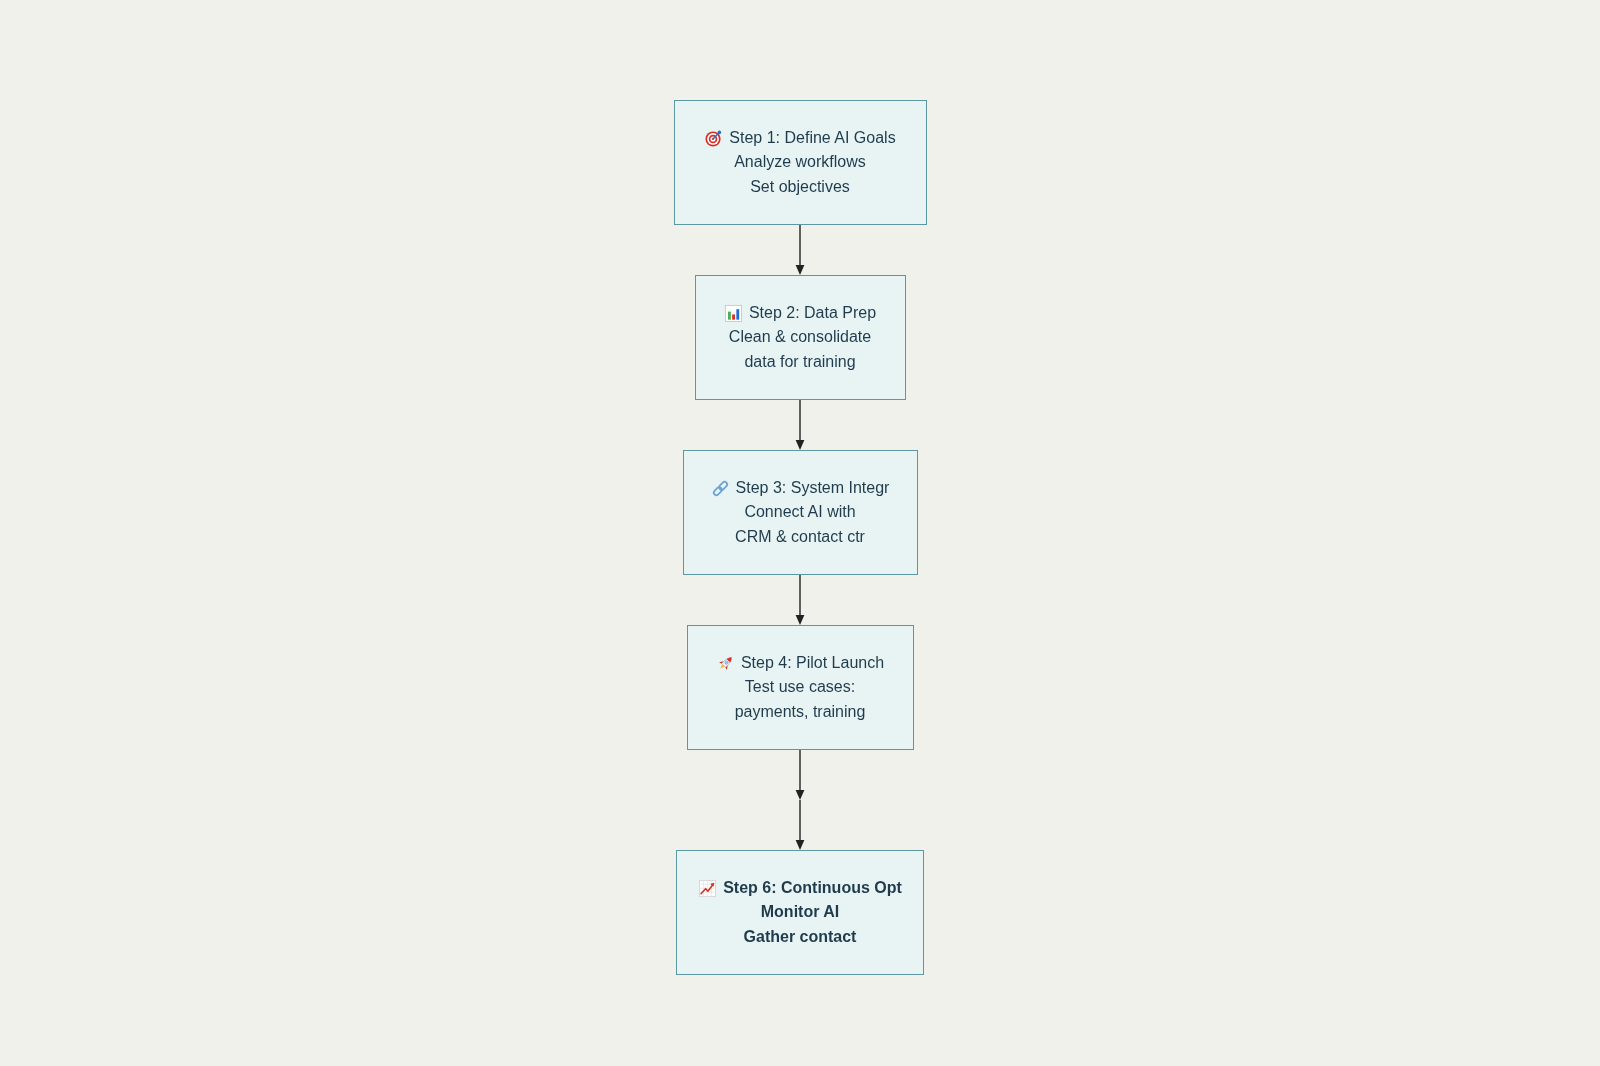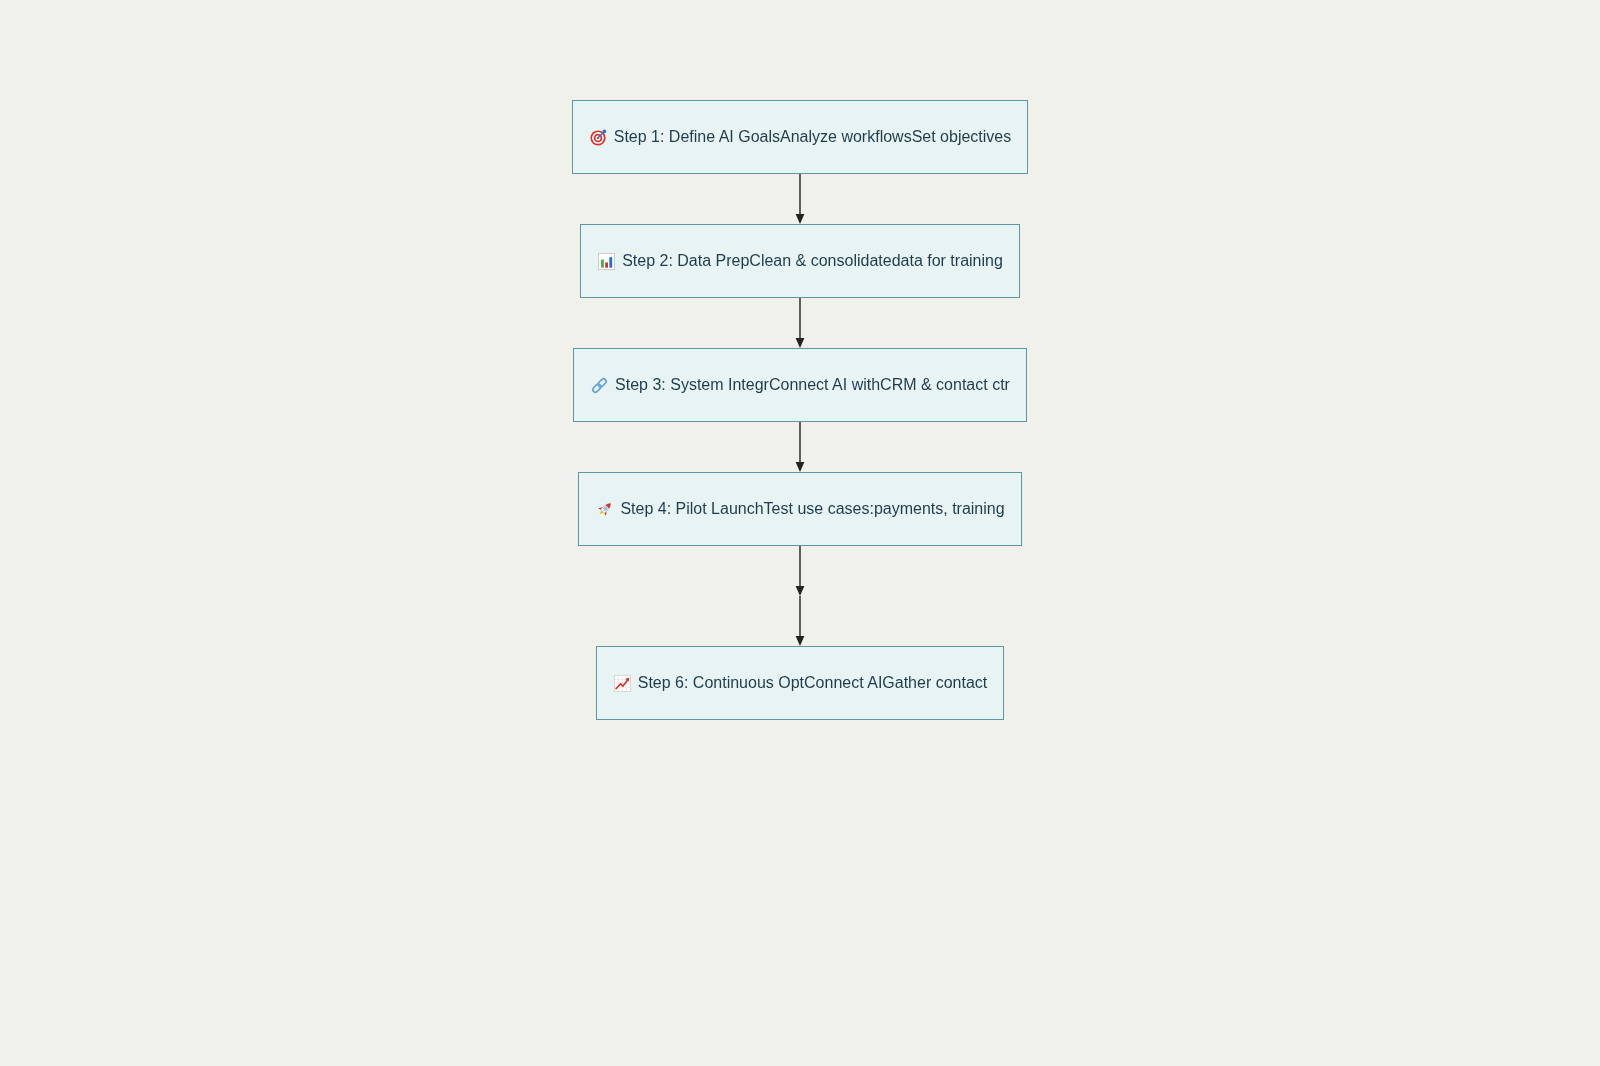--- a/index.html
+++ b/index.html
@@ -18,26 +18,26 @@
     width: 1600px;
     height: 1066px;
     box-sizing: border-box;
     padding-top: 100px;
     display: flex;
     flex-direction: column;
     align-items: center;
   }
   .node {
     box-sizing: border-box;
-    height: 74px;
+    height: 125px;
     background: #e8f4f3;
     border: 1.5px solid #5b98a4;
     color: #1f3b4d;
     display: flex;
-    flex-direction: row;
+    flex-direction: column;
     justify-content: center;
     align-items: center;
     padding: 24px 16px;
     text-align: center;
   }
   .node-line {
     font-size: 16px;
     line-height: 24.5px;
     white-space: nowrap;
   }
@@ -166,29 +166,29 @@
   </div>
 
 
   <div class="connector">
     <svg width="16" height="50" viewBox="0 0 16 50">
       <line x1="8" y1="0" x2="8" y2="41" stroke="#3b3b3b" stroke-width="1.6"></line>
       <path d="M8 50 L3.6 40 L12.4 40 Z" fill="#222222"></path>
     </svg>
   </div>
 
-  <div class="node" style="min-width:248px;">
+  <div class="node" style="min-width:248px;font-weight:bold;">
     <div class="node-line title-line">
       <span class="icon">
         <svg viewBox="0 0 20 20">
           <rect x="1.5" y="1.5" width="17" height="17" fill="#ffffff" stroke="#d5d5d5" stroke-width="1"></rect>
           <path d="M1.5 5.7 H18.5 M1.5 9.9 H18.5 M1.5 14.1 H18.5 M5.7 1.5 V18.5 M9.9 1.5 V18.5 M14.1 1.5 V18.5" stroke="#e4e4e4" stroke-width="0.8" fill="none"></path>
           <path d="M3.2 15.5 L8 10.2 L10.4 12.8 L15.6 6" stroke="#d93025" stroke-width="1.7" fill="none" stroke-linecap="round" stroke-linejoin="round"></path>
           <path d="M17.2 4 L12.9 5 L16.2 8.2 Z" fill="#d93025"></path>
         </svg>
       </span>
       <span>Step 6: Continuous Opt</span>
     </div>
-    <div class="node-line">Connect AI</div>
+    <div class="node-line">Monitor AI</div>
     <div class="node-line">Gather contact</div>
   </div>
 
 </div>
 
 </body></html>

